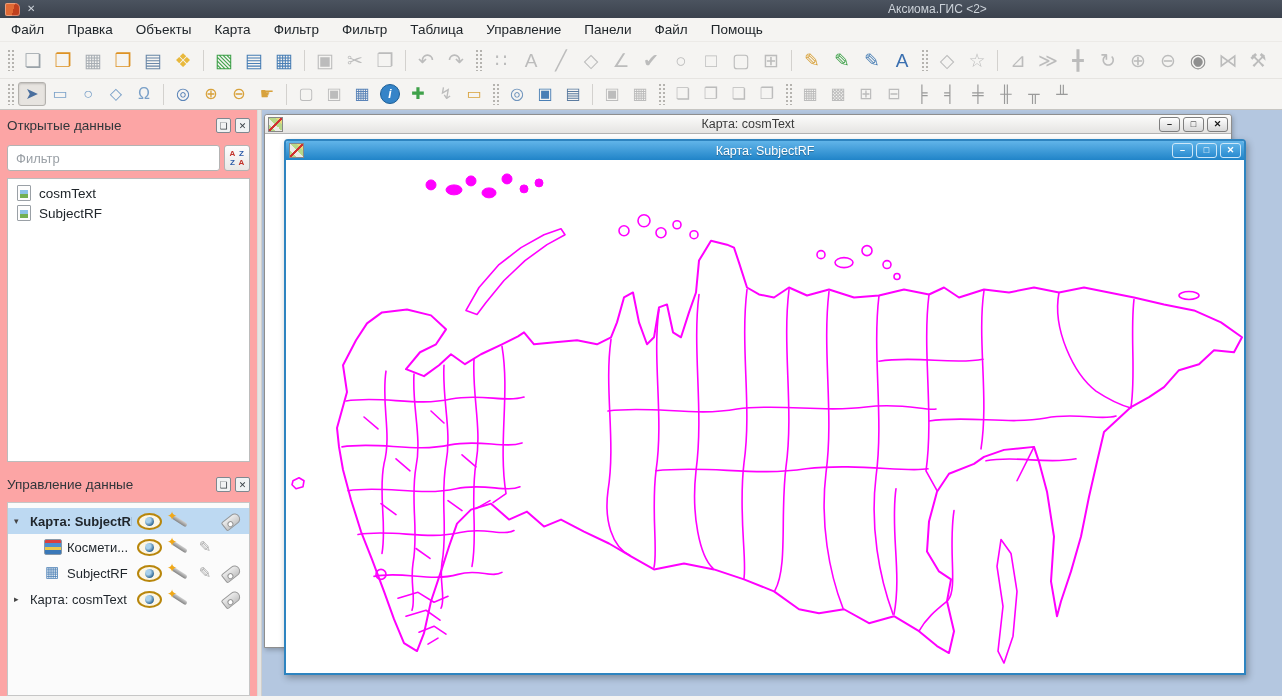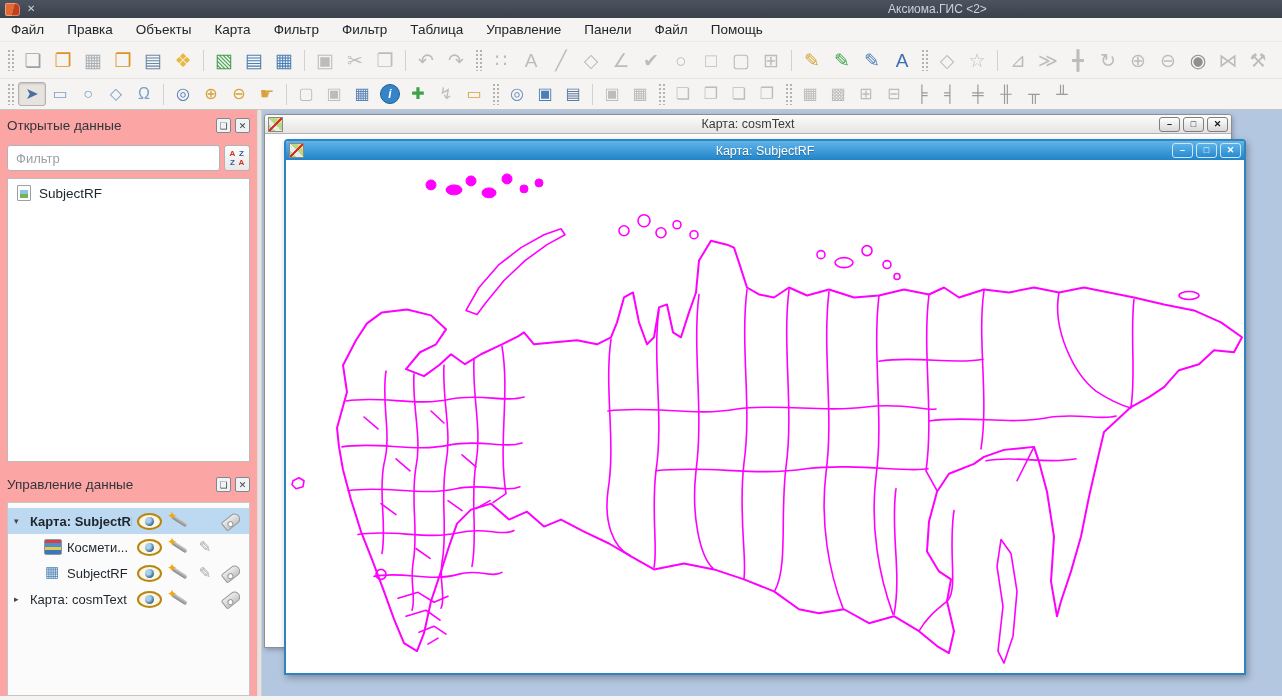--- a/index.html
+++ b/index.html
@@ -405,20 +405,24 @@
         <span class="az-btn">
           <span class="az az-r">A</span>
           <span class="az az-b">Z</span>
           <span class="az az-b">Z</span>
           <span class="az az-r">A</span>
         </span>
       </div>
 
       <div class="data-list">
 
+          <div class="data-item">
+            <span class="file-icon"></span>
+            <span>cosmText</span>
+          </div>
 
           <div class="data-item">
             <span class="file-icon"></span>
             <span>SubjectRF</span>
           </div>
         </div>
 
       <div class="panel-header layers-header">
         <span class="ph-title">Управление данные</span>
         <span class="ph-btn">❏</span>

